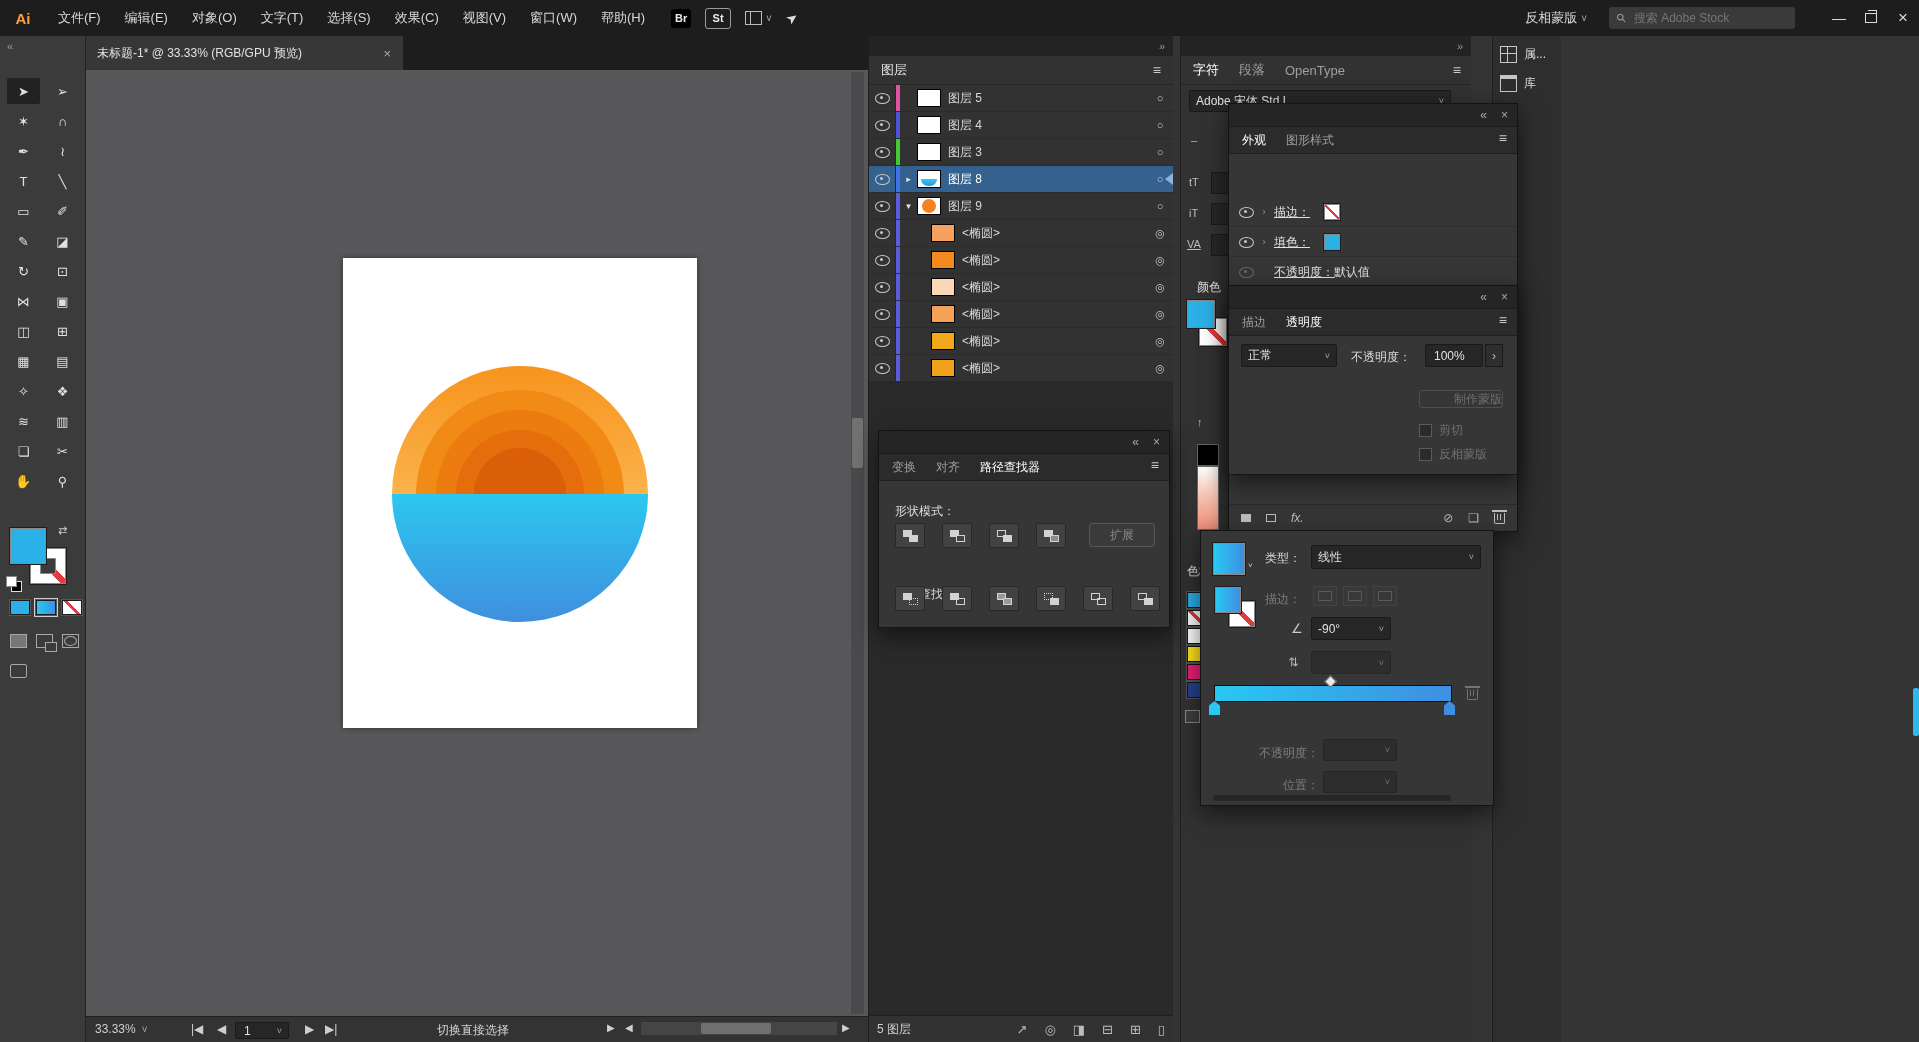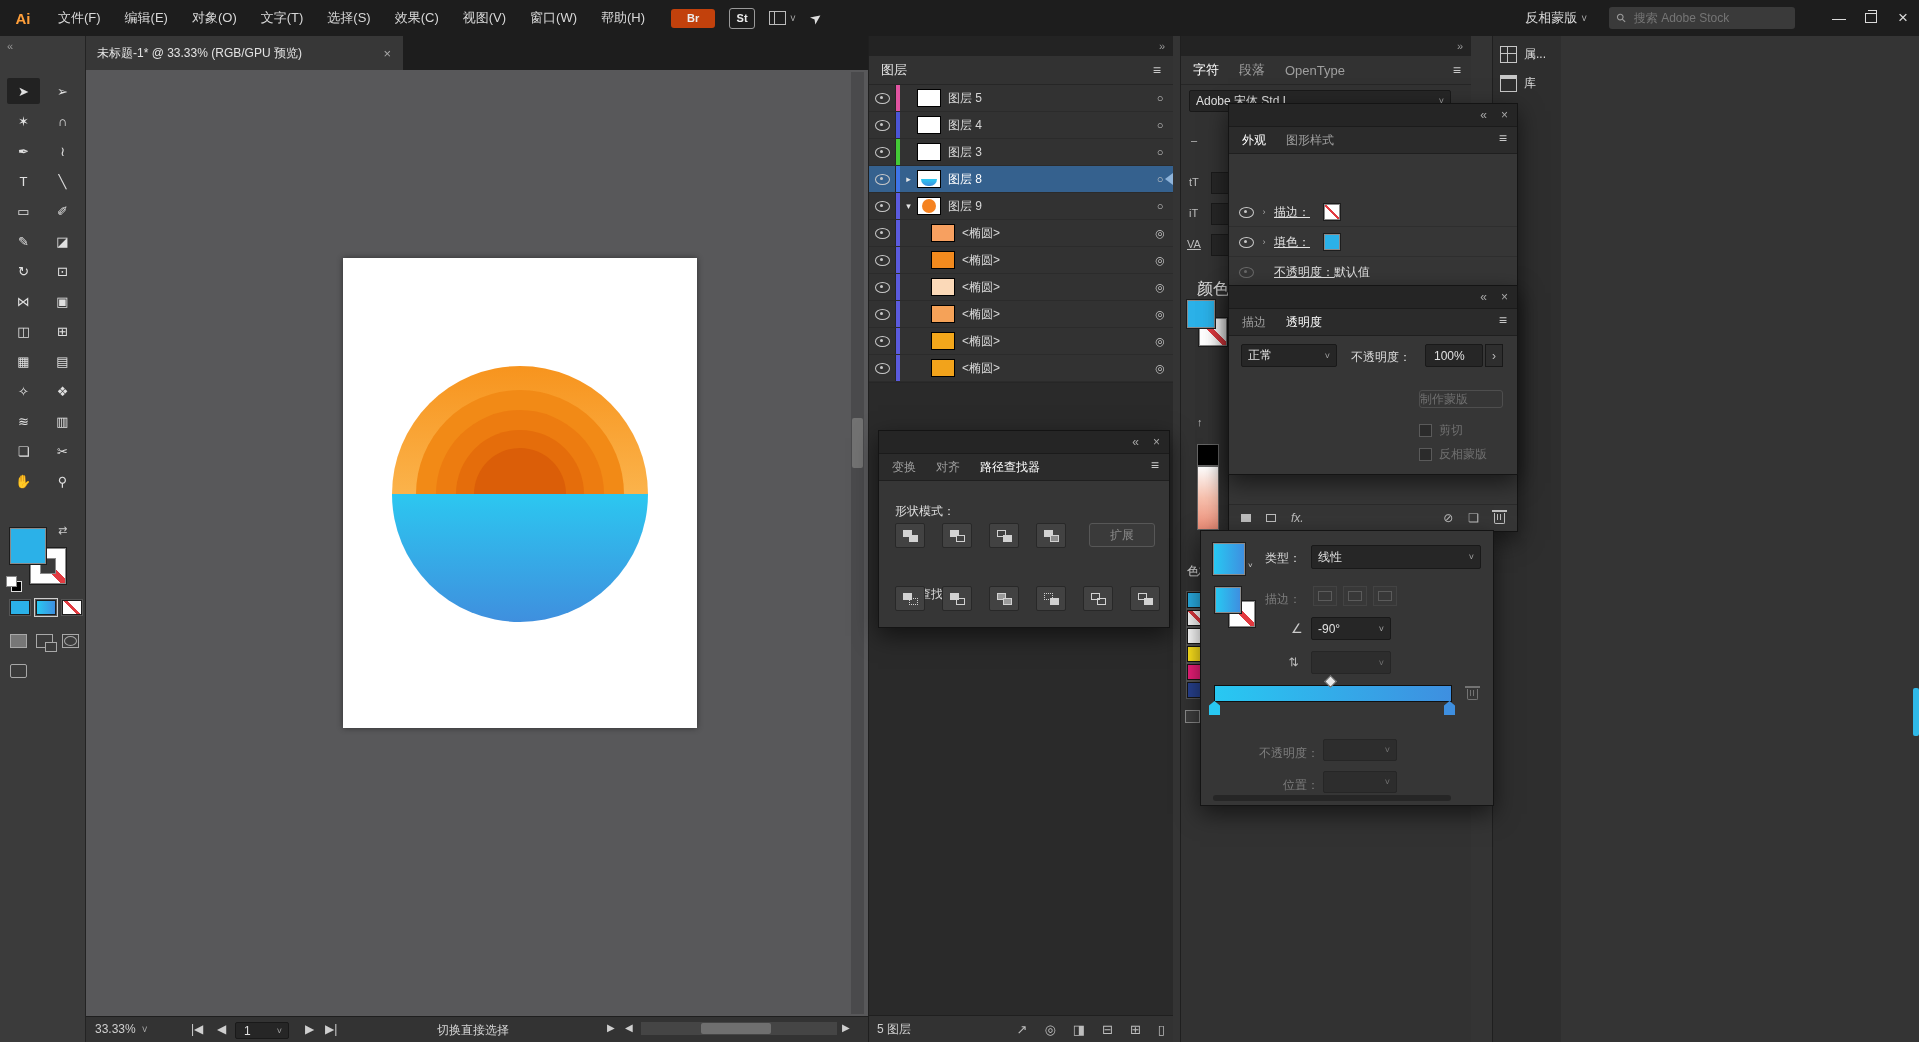--- a/index.html
+++ b/index.html
@@ -4,21 +4,21 @@
 <style>
   html,body{margin:0;padding:0;background:#343434;}
   body{width:1919px;height:1042px;position:relative;overflow:hidden;
        font-family:"Liberation Sans","DejaVu Sans",sans-serif;color:#D6D6D6;font-size:12px;}
   
   #menubar{position:absolute;left:0;top:0;width:1919px;height:36px;background:#1D1D1D;display:flex;align-items:center;z-index:90;}
   .logo{width:46px;text-align:center;color:#FF9F3A;font-weight:bold;font-size:15px;}
   .menus{display:flex;}
   .menuitem{padding:0 12px;font-size:13px;line-height:36px;color:#D8D8D8;}
   .appicons{display:flex;align-items:center;gap:14px;margin-left:14px;}
-  .brbtn{width:44px;height:19px;background:#c2410c;border-radius:3px;display:flex;align-items:center;justify-content:center;font-size:11px;font-weight:bold;color:#ECECEC;}
+  .brbtn{width:20px;height:19px;background:#000000;border-radius:3px;display:flex;align-items:center;justify-content:center;font-size:11px;font-weight:bold;color:#ECECEC;}
   .stbtn{width:24px;height:19px;border:1px solid #9A9A9A;border-radius:3px;display:flex;align-items:center;justify-content:center;font-size:11px;font-weight:bold;color:#ECECEC;background:transparent;}
   .wsicon{width:15px;height:12px;border:1px solid #BBB;position:relative;display:inline-block;}
   .wsicon::before{content:'';position:absolute;left:4px;top:0;bottom:0;width:1px;background:#BBB;}
   .smallchev{font-size:10px;color:#AFAFAF;margin-left:4px;}
   .plane{color:#DDD;font-size:14px;display:inline-block;transform:rotate(-36deg);}
   .mright{margin-left:auto;display:flex;align-items:center;height:36px;}
   .workspace{display:flex;align-items:center;font-size:13px;color:#D8D8D8;margin-right:22px;}
   .searchbox{width:170px;height:22px;background:#3A3A3A;border-radius:3px;display:flex;align-items:center;gap:6px;padding:0 8px;margin-right:28px;}
   .magnifier{display:inline-block;transform:rotate(-45deg);font-size:12px;color:#9A9A9A;}
   .searchinput{background:transparent;border:none;outline:none;color:#9A9A9A;font-size:12px;width:122px;font-family:inherit;}
@@ -162,21 +162,21 @@
   .sqo{display:inline-block;width:10px;height:8px;border:1px solid #BDBDBD;box-sizing:border-box;}
   .trash{position:relative;width:9px;height:10px;border:1px solid #BDBDBD;border-top:none;border-radius:0 0 2px 2px;display:inline-block;}
   .trash::before{content:'';position:absolute;left:-3px;right:-3px;top:-3px;height:2px;background:#BDBDBD;}
   .trash::after{content:'';position:absolute;left:2px;top:1px;width:1px;height:6px;background:#BDBDBD;box-shadow:3px 0 0 #BDBDBD;}
   #trpanel{left:1228px;top:285px;width:288px;height:188px;z-index:50;}
   #trpanel .blendsel{position:absolute;left:12px;top:58px;width:96px;height:23px;}
   #trpanel .oplabel{position:absolute;left:122px;top:63px;color:#DCDCDC;}
   #trpanel .opfield{position:absolute;left:196px;top:58px;width:58px;height:23px;}
   .opinput{background:transparent;border:none;outline:none;color:#E0E0E0;width:40px;font-size:12px;font-family:inherit;}
   #trpanel .opbtn{position:absolute;left:256px;top:58px;width:18px;height:23px;background:#2E2E2E;border:1px solid #191919;color:#BBB;display:flex;align-items:center;justify-content:center;box-sizing:border-box;}
-  .makemask{position:absolute;left:190px;top:104px;width:84px;height:18px;border:1px solid #4E4E4E;border-radius:3px;color:#6F6F6F;display:flex;align-items:center;justify-content:flex-start;box-sizing:border-box;}
+  .makemask{position:absolute;left:190px;top:104px;width:84px;height:18px;border:1px solid #4E4E4E;border-radius:3px;color:#6F6F6F;display:flex;align-items:center;justify-content:flex-end;box-sizing:border-box;}
   .chkrow{position:absolute;left:190px;display:flex;align-items:center;color:#6F6F6F;}
   .chk{width:11px;height:11px;border:1px solid #5A5A5A;background:#2B2B2B;margin-right:7px;flex:none;}
   #grpanel{left:1200px;top:530px;width:292px;height:274px;z-index:60;}
   #grpanel>*{position:absolute;}
   .gbox{left:12px;top:12px;width:30px;height:30px;background:linear-gradient(90deg,var(--g1),var(--g2));border:1px solid #8a8a8a;box-shadow:0 0 0 1px #1d1d1d;}
   .gboxarrow{left:47px;top:30px;font-size:8px;color:#CCC;}
   .gtlabel{left:64px;top:19px;color:#DCDCDC;}
   .gtdd{left:110px;top:14px;width:170px;height:24px;}
   .gproxyf{left:14px;top:56px;width:24px;height:24px;background:linear-gradient(90deg,var(--g1),var(--g2));border:1px solid #8a8a8a;box-shadow:0 0 0 1px #1d1d1d;z-index:2;}
   .gproxys{left:28px;top:70px;width:24px;height:24px;border:1px solid #8a8a8a;box-shadow:0 0 0 1px #1d1d1d;}
@@ -602,21 +602,21 @@
     <span>Adobe 宋体 Std L</span>
     <span class="dchev">˅</span>
   </div>
   <span class="slv" style="left:10px;top:98px;">–</span>
   <span class="slv" style="left:8px;top:140px;">tT</span>
   <span class="stub" style="left:30px;top:136px;"></span>
   <span class="slv" style="left:8px;top:171px;">iT</span>
   <span class="stub" style="left:30px;top:167px;"></span>
   <span class="slv slvund" style="left:6px;top:202px;">VA</span>
   <span class="stub" style="left:30px;top:198px;"></span>
-  <span class="slv" style="left:16px;top:243px;font-size:16px;color:#E0E0E0;text-align:right;">颜色</span>
+  <span class="slv" style="left:16px;top:243px;font-size:12px;color:#E0E0E0;text-align:right;">颜色</span>
   <span class="cproxy-f"></span>
   <span class="cproxy-s slash-none"></span>
   <span class="slv" style="left:16px;top:380px;">↑</span>
   <span class="cblack"></span>
   <span class="cspectrum"></span>
   <span class="slv" style="left:6px;top:527px;font-size:12px;color:#E0E0E0;width:40px;overflow:hidden;white-space:nowrap;display:inline-block;">色板</span>
   <div class="cswcol">
 
       <span class="csw solid" style="background: rgb(43, 177, 232);"></span>
 

